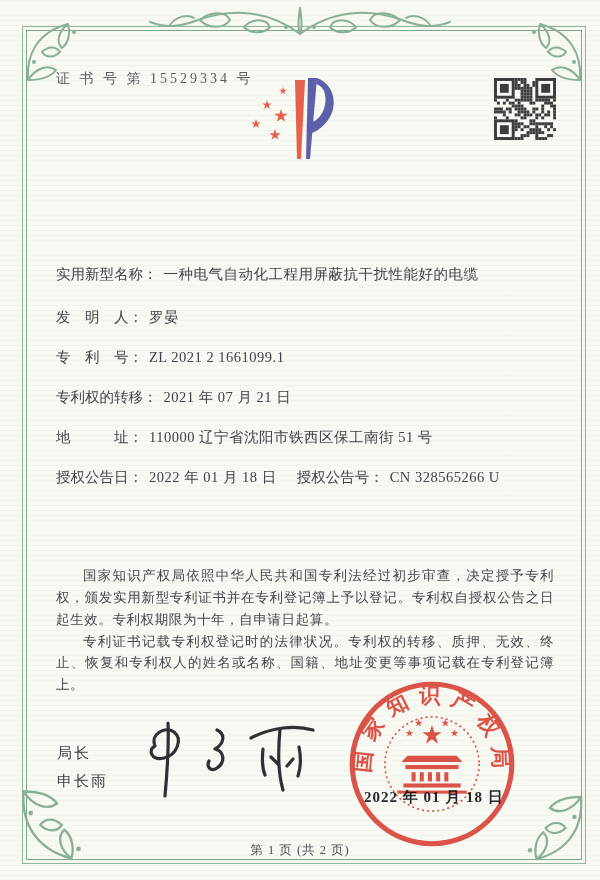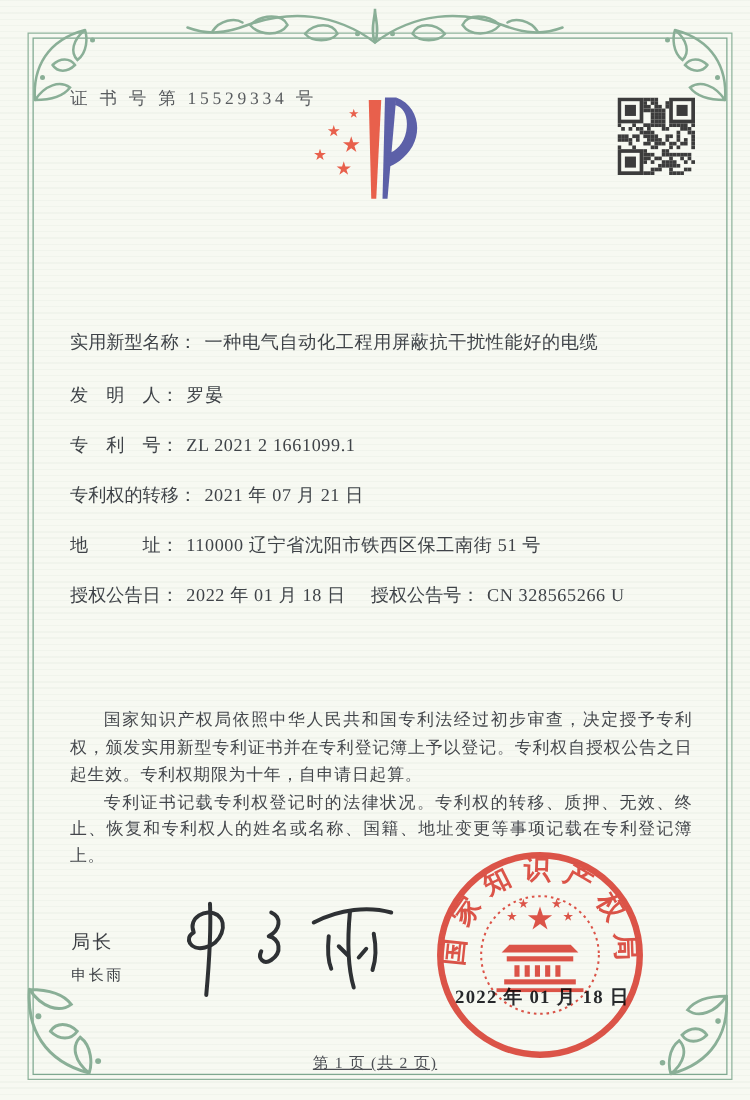--- a/index.html
+++ b/index.html
@@ -35,33 +35,33 @@
   .field-row{line-height:25px;margin-bottom:15px;white-space:nowrap;}
   .field-row .lbl{color:#3f4348;}
   .field-row .val{margin-left:6px;letter-spacing:0.5px;}
   .pair2{margin-left:20px;}
   .body-text{
     position:absolute;left:56px;right:46px;top:530px;
     font-size:13.5px;line-height:1.62;color:#44474c;letter-spacing:0.6px;text-align:justify;margin-top:35px;
   }
   .body-text p{margin:0;text-indent:2em;}
   .sig-title{position:absolute;left:57px;top:744px;font-size:15px;color:#3c3f44;letter-spacing:2px;text-align:right;}
-  .sig-name{position:absolute;left:57px;top:772px;font-size:12px;color:#3c3f44;letter-spacing:2px;}
+  .sig-name{position:absolute;left:57px;top:772px;font-size:15px;color:#3c3f44;letter-spacing:2px;}
   .sig-hand{position:absolute;left:125px;top:716px;width:200px;height:92px;}
   .seal-date{
     position:absolute;left:364px;top:788px;z-index:3;
     font-size:15px;color:#26282b;letter-spacing:1px;font-weight:600;
   }
   .seal{
     position:absolute;left:344px;top:676px;width:176px;height:176px;z-index:4;
     mix-blend-mode:multiply;opacity:0.92;
   }
   .footer{
     position:absolute;left:0;right:0;top:842px;text-align:center;
-    font-size:12.5px;color:#4a4d52;letter-spacing:1px;text-decoration:underline;
+    font-size:12.5px;color:#4a4d52;letter-spacing:1px;
   }
   .flourish{position:absolute;width:72px;height:72px;}
   .fl-tl{left:20px;top:16px;}
   .fl-tr{right:12px;top:16px;transform:scaleX(-1);}
   .fl-bl{left:14px;bottom:12px;transform:scaleY(-1);width:86px;height:86px;}
   .fl-br{right:10px;bottom:12px;transform:scale(-1,-1);width:80px;height:80px;}
   .top-center{position:absolute;left:140px;top:2px;width:320px;height:58px;}
   .hidden-defs{position:absolute;width:0;height:0;overflow:hidden;}
 </style>
 </head>

